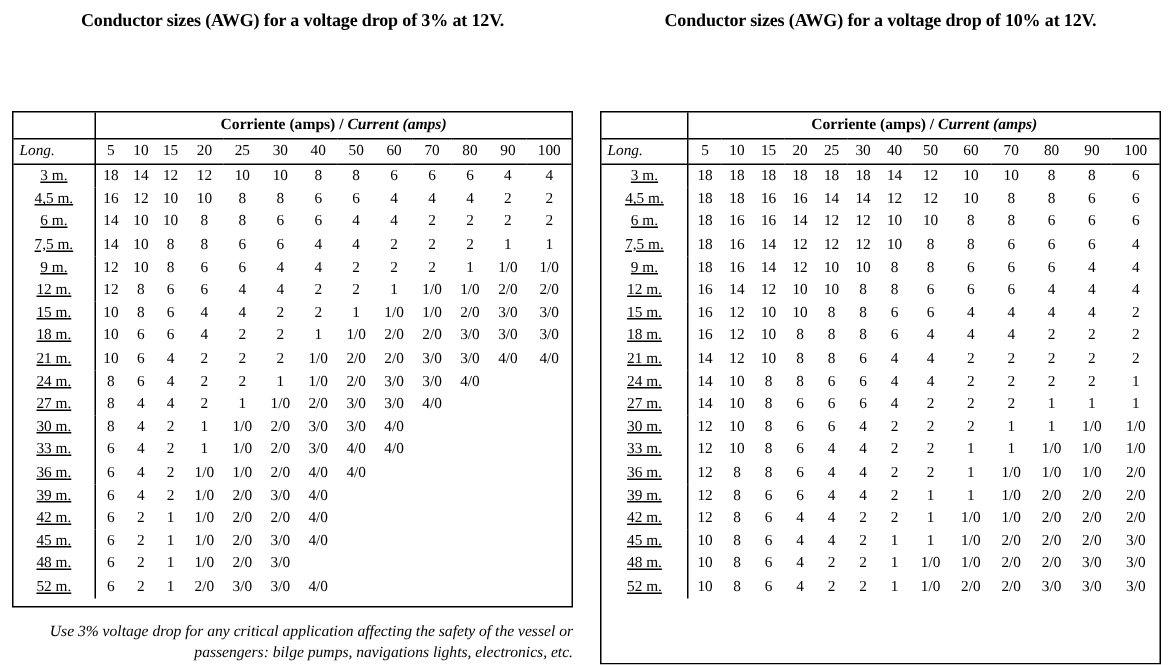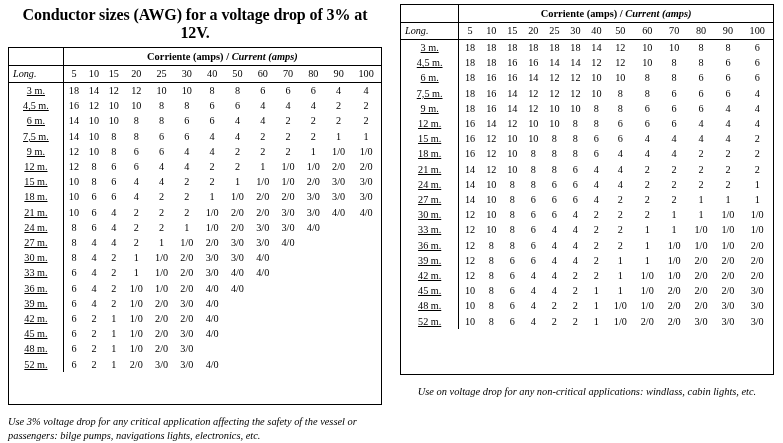--- a/index.html
+++ b/index.html
@@ -24,29 +24,30 @@
     gap: 18px;
     padding: 4px 8px 0 8px;
   }
   .panel {
     width: 374px;
     display: flex;
     flex-direction: column;
   }
   .panel-title {
     font-family: "Liberation Serif", serif;
-    font-size: 16px;
+    font-size: 12px;
     font-weight: bold;
     text-align: center;
     margin: 2px 0 5px 0;
     letter-spacing: -0.1px;
   }
   .table-box {
     border: 1.2px solid #000;
     box-sizing: border-box;
+    margin-top: 48px;
   }
   table.grid {
     border-collapse: collapse;
     width: 100%;
     font-size: 10px;
     font-family: "Liberation Serif", serif;
   }
   table.grid td, table.grid th {
     padding: 0;
     text-align: center;
@@ -92,21 +93,21 @@
     font-size: 10.2px;
     white-space: nowrap;
   }
   .footnote {
     margin-top: 10px;
     font-size: 10.4px;
     font-style: italic;
     font-family: "Liberation Serif", serif;
     line-height: 14px;
   }
-  .footnote.left { text-align: left; }
+  .footnote.left { text-align: right; }
   .footnote.center { text-align: center; }
   .panel-left .table-box { height: 371px; }
   .panel-right .table-box { height: 371px; }
 </style>
 </head>
 <body>
 
 <div class="page">
 
   <div class="panel panel-left">
@@ -443,20 +444,21 @@
               <td class="cell"></td>
               <td class="cell"></td>
             </tr>
         </tbody>
       </table>
     </div>
     <div class="footnote left">Use 3% voltage drop for any critical application affecting the safety of the vessel or passengers: bilge pumps, navigations lights, electronics, etc.</div>
   </div>
 
   <div class="panel panel-right">
+    <div class="panel-title">Conductor sizes (AWG) for a voltage drop of 10% at 12V.</div>
     <div class="table-box">
       <table class="grid">
         <thead>
           <tr>
             <th class="hdr-span" style="border-right:1.1px solid #000;"></th>
             <th class="hdr-span" colspan="13">
               <span class="es">Corriente (amps) /</span>
               <span class="en">Current (amps)</span>
             </th>
           </tr>
@@ -778,16 +780,15 @@
               <td class="cell">1/0</td>
               <td class="cell">2/0</td>
               <td class="cell">2/0</td>
               <td class="cell">3/0</td>
               <td class="cell">3/0</td>
               <td class="cell">3/0</td>
             </tr>
         </tbody>
       </table>
     </div>
-    <div class="footnote center">Use on voltage drop for any non-critical applications: windlass, cabin lights, etc.</div>
   </div>
 
 </div>
 
 </body></html>

